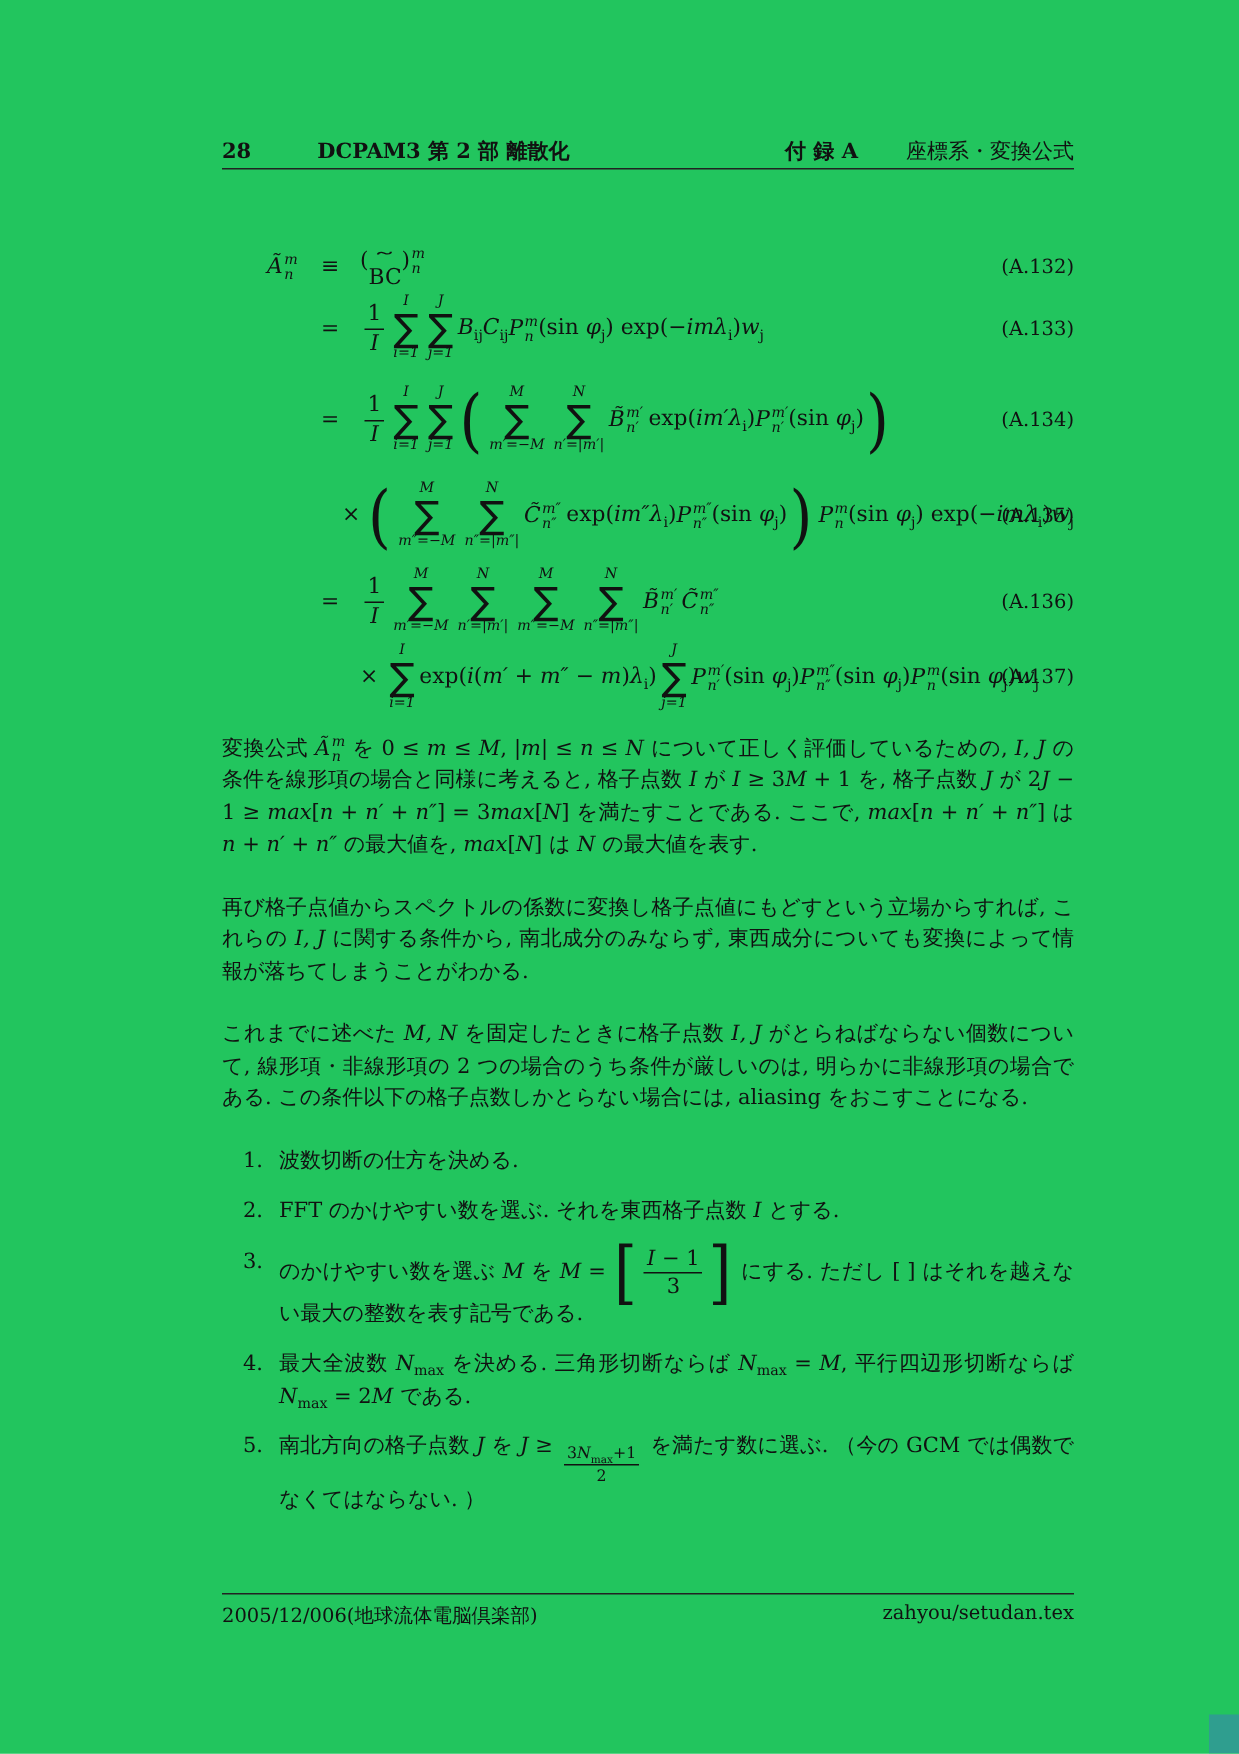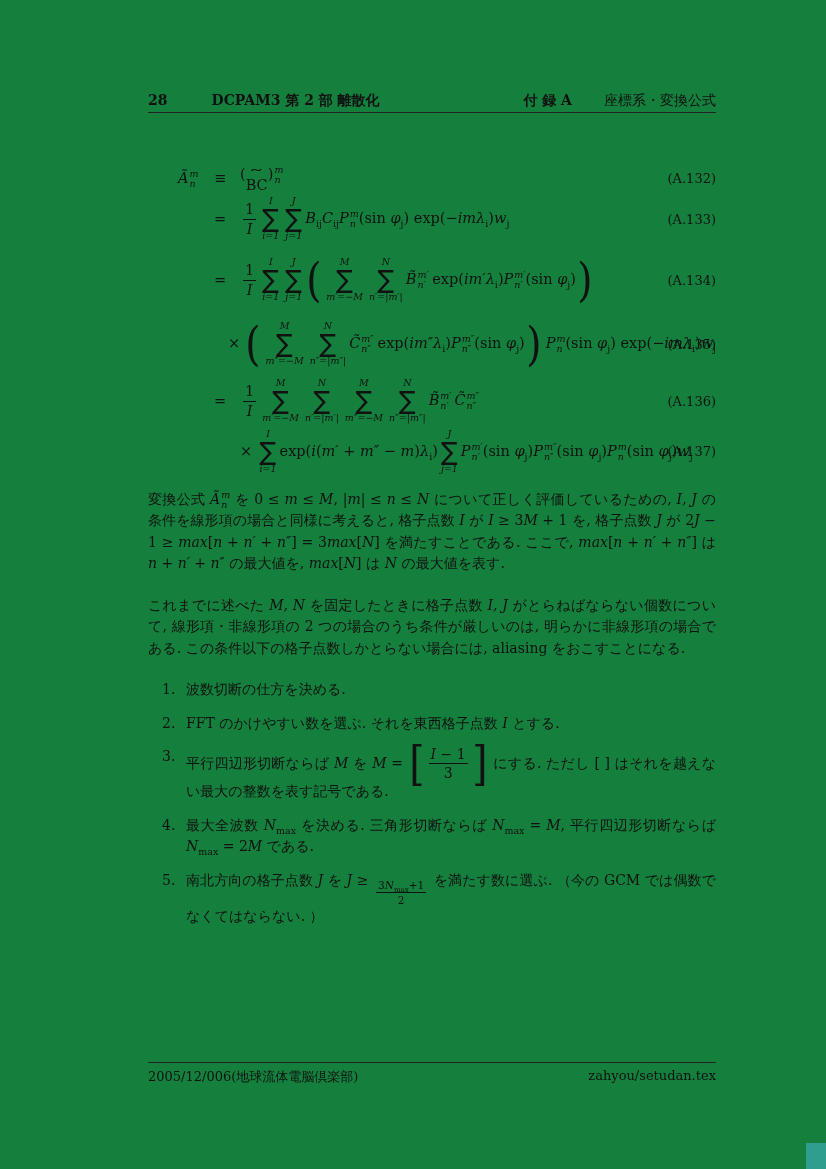--- a/index.html
+++ b/index.html
@@ -1,16 +1,16 @@
 <!DOCTYPE html>
 <html><head>
 <meta charset="utf-8">
 <style>
   html,body{margin:0;padding:0;}
-  .page{position:relative;width:826px;height:1169px;background:#15803d;overflow:hidden;
+  .page{position:relative;width:826px;height:1169px;background:#22c55e;overflow:hidden;
         font-family:"DejaVu Serif","Liberation Serif",serif;color:#111;}
   
   .hdr{position:absolute;top:92px;left:148px;width:568px;display:flex;align-items:baseline;font-size:14px;}
   .hdr .pgnum{font-weight:bold;}
   .hdr .chap{font-weight:bold;margin-left:44px;}
   .hdr .right{margin-left:auto;display:flex;align-items:baseline;}
   .hdr .applab{font-weight:bold;}
   .hdr .apptit{margin-left:32px;}
   .hdr-rule{position:absolute;top:112px;left:148px;width:568px;height:1px;background:#222;}
   
@@ -265,34 +265,35 @@
         </div>
       </div>
     <div id="paragraphs">
         <p class="para"><span class="mt">変換公式 </span><span class="grp">
             <span class="mi">Ã</span>
             <span class="ss">
               <span class="ssup">m</span>
               <span class="ssub">n</span>
             </span>
           </span><span class="mt"> を 0 ≤ </span><span class="mi">m</span><span class="mt"> ≤ </span><span class="mi">M</span><span class="mt">, |</span><span class="mi">m</span><span class="mt">| ≤ </span><span class="mi">n</span><span class="mt"> ≤ </span><span class="mi">N</span><span class="mt"> について正しく評価しているための, </span><span class="mi">I, J</span><span class="mt"> の条件を線形項の場合と同様に考えると, 格子点数 </span><span class="mi">I</span><span class="mt"> が </span><span class="mi">I</span><span class="mt"> ≥ 3</span><span class="mi">M</span><span class="mt"> + 1 を, 格子点数 </span><span class="mi">J</span><span class="mt"> が 2</span><span class="mi">J</span><span class="mt"> − 1 ≥ </span><span class="mi">max</span><span class="mt">[</span><span class="mi">n</span><span class="mt"> + </span><span class="mi">n′</span><span class="mt"> + </span><span class="mi">n″</span><span class="mt">] = 3</span><span class="mi">max</span><span class="mt">[</span><span class="mi">N</span><span class="mt">] を満たすことである. ここで, </span><span class="mi">max</span><span class="mt">[</span><span class="mi">n</span><span class="mt"> + </span><span class="mi">n′</span><span class="mt"> + </span><span class="mi">n″</span><span class="mt">] は </span><span class="mi">n</span><span class="mt"> + </span><span class="mi">n′</span><span class="mt"> + </span><span class="mi">n″</span><span class="mt"> の最大値を, </span><span class="mi">max</span><span class="mt">[</span><span class="mi">N</span><span class="mt">] は </span><span class="mi">N</span><span class="mt"> の最大値を表す.</span></p>
+        <p class="para"><span class="mt">再び格子点値からスペクトルの係数に変換し格子点値にもどすという立場からすれば, これらの </span><span class="mi">I, J</span><span class="mt"> に関する条件から, 南北成分のみならず, 東西成分についても変換によって情報が落ちてしまうことがわかる.</span></p>
         <p class="para"><span class="mt">これまでに述べた </span><span class="mi">M, N</span><span class="mt"> を固定したときに格子点数 </span><span class="mi">I, J</span><span class="mt"> がとらねばならない個数について, 線形項・非線形項の 2 つの場合のうち条件が厳しいのは, 明らかに非線形項の場合である. この条件以下の格子点数しかとらない場合には, aliasing をおこすことになる.</span></p>
       </div>
     <div class="plist" id="plist">
         <div class="li-row">
           <span class="li-marker">1.</span>
           <div class="li-body"><span class="mt">波数切断の仕方を決める.</span></div>
         </div>
         <div class="li-row">
           <span class="li-marker">2.</span>
           <div class="li-body"><span class="mt">FFT のかけやすい数を選ぶ. それを東西格子点数 </span><span class="mi">I</span><span class="mt"> とする.</span></div>
         </div>
         <div class="li-row">
           <span class="li-marker">3.</span>
-          <div class="li-body"><span class="mt">平行四辺形切断ならば </span><span class="mi">M</span><span class="mt"> を </span><span class="mi">M</span><span class="mt"> = </span><span class="big2">[</span><span class="frac">
+          <div class="li-body"><span class="mt">のかけやすい数を選ぶ </span><span class="mi">M</span><span class="mt"> を </span><span class="mi">M</span><span class="mt"> = </span><span class="big2">[</span><span class="frac">
               <span class="num"><span class="mi">I</span><span class="mt"> − 1</span></span>
               <span class="den"><span class="mt">3</span></span>
             </span><span class="big2">]</span><span class="mt"> にする. ただし [ ] はそれを越えない最大の整数を表す記号である.</span></div>
         </div>
         <div class="li-row">
           <span class="li-marker">4.</span>
           <div class="li-body"><span class="mt">最大全波数 </span><span class="mi">N</span><sub class="msub">max</sub><span class="mt"> を決める. 三角形切断ならば </span><span class="mi">N</span><sub class="msub">max</sub><span class="mt"> = </span><span class="mi">M</span><span class="mt">, 平行四辺形切断ならば </span><span class="mi">N</span><sub class="msub">max</sub><span class="mt"> = 2</span><span class="mi">M</span><span class="mt"> である.</span></div>
         </div>
         <div class="li-row">
           <span class="li-marker">5.</span>

